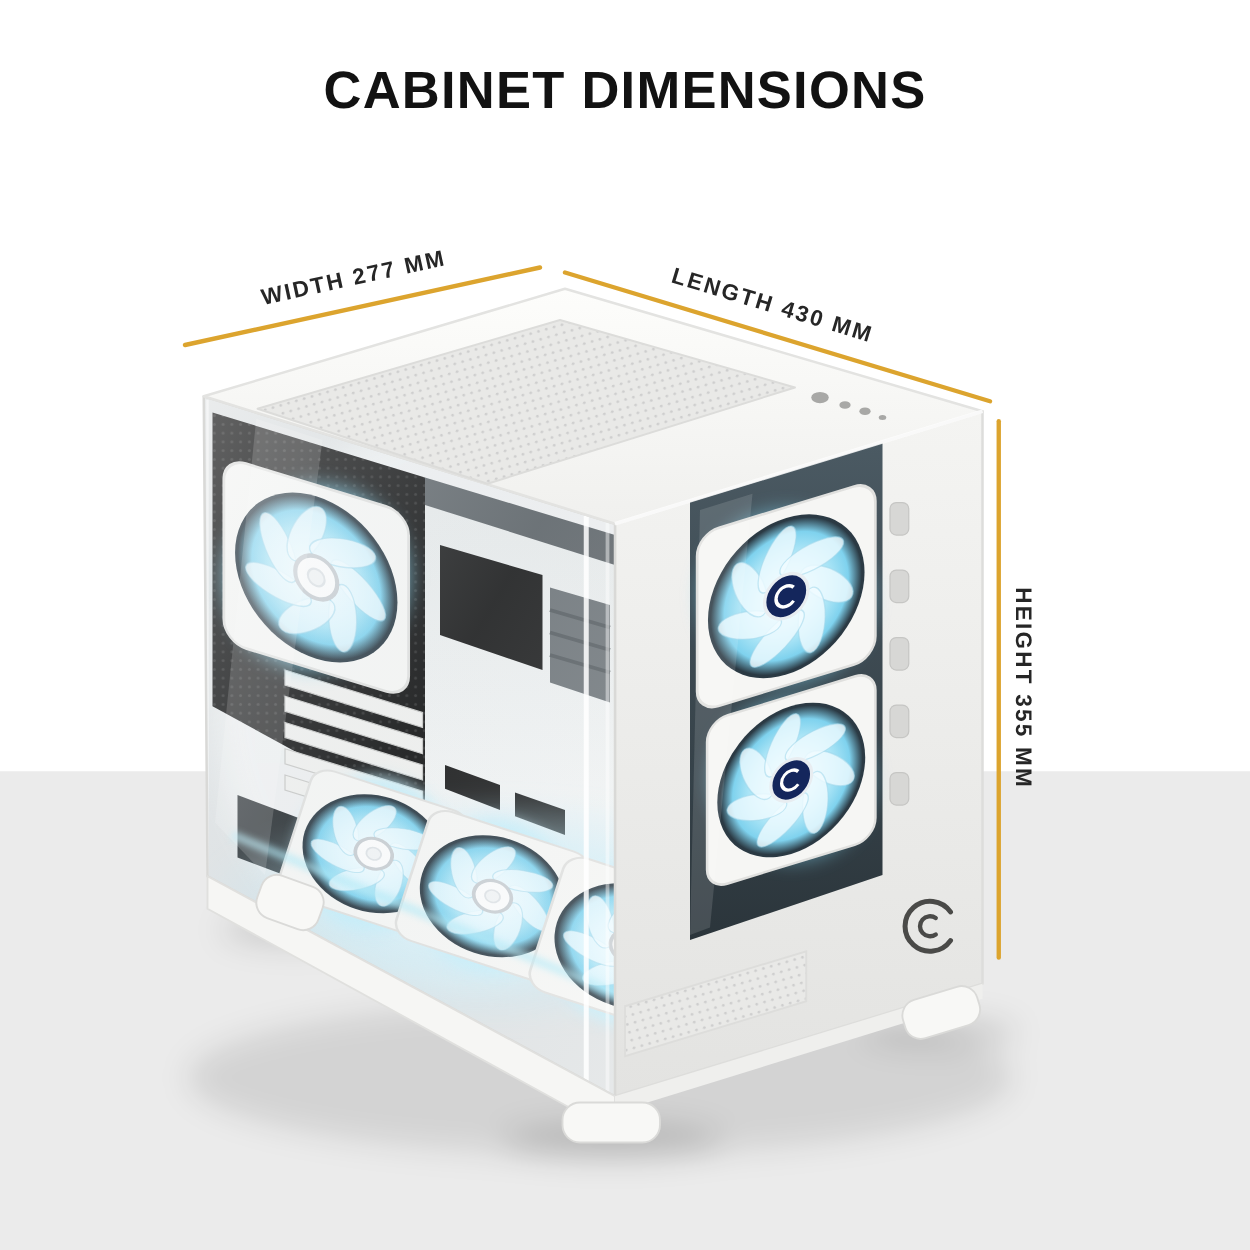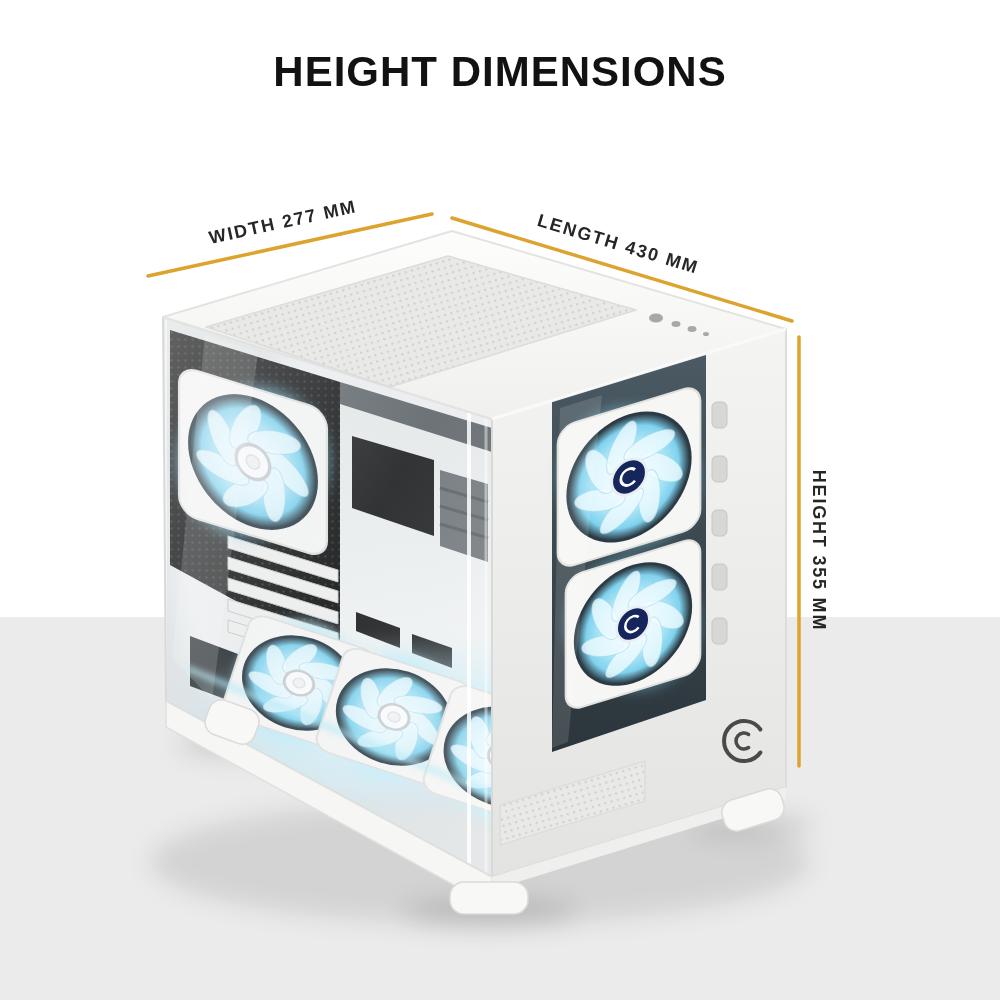--- a/index.html
+++ b/index.html
@@ -21,21 +21,21 @@
   #label-height{left:668px;top:540px;transform:rotate(90deg);}
   svg.scene{position:absolute;left:0;top:0;}
 </style>
 </head>
 <body>
 
 <div class="canvas">
 
   <div class="floor"></div>
 
-  <h1 class="title">HEIGHT DIMENSIONS</h1>
+  <h1 class="title">CABINET DIMENSIONS</h1>
 
   <svg class="scene" width="1000" height="1000" viewBox="0 0 1000 1000">
     <defs>
       <radialGradient id="fanGlow">
         <stop offset="0%" stop-color="#f4fdff"></stop>
         <stop offset="30%" stop-color="#d6f3fc"></stop>
         <stop offset="60%" stop-color="#a9e4f6"></stop>
         <stop offset="82%" stop-color="#7fd2ee"></stop>
         <stop offset="100%" stop-color="#7fd2ee" stop-opacity="0"></stop>
       </radialGradient>

